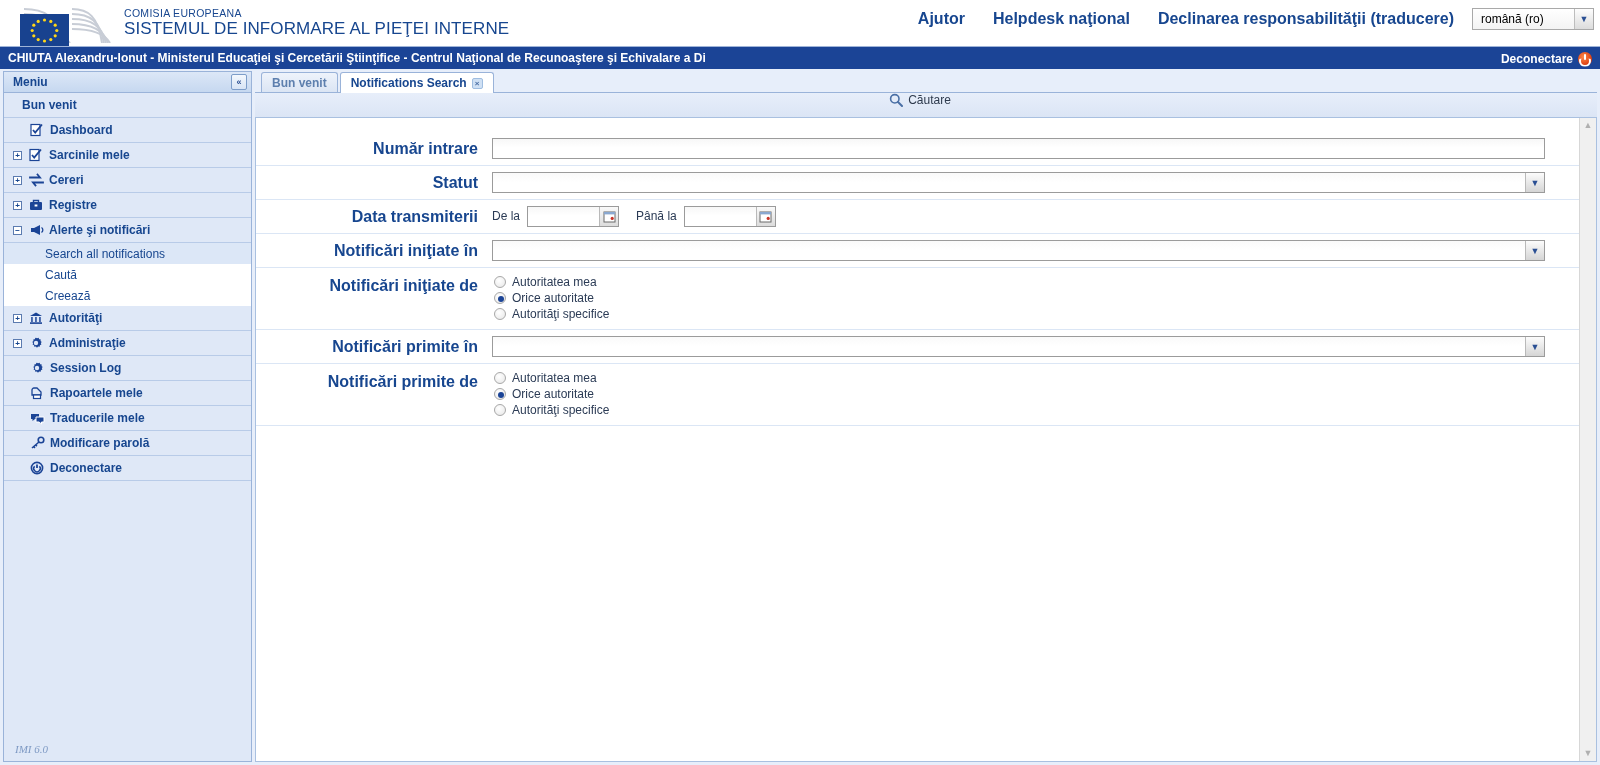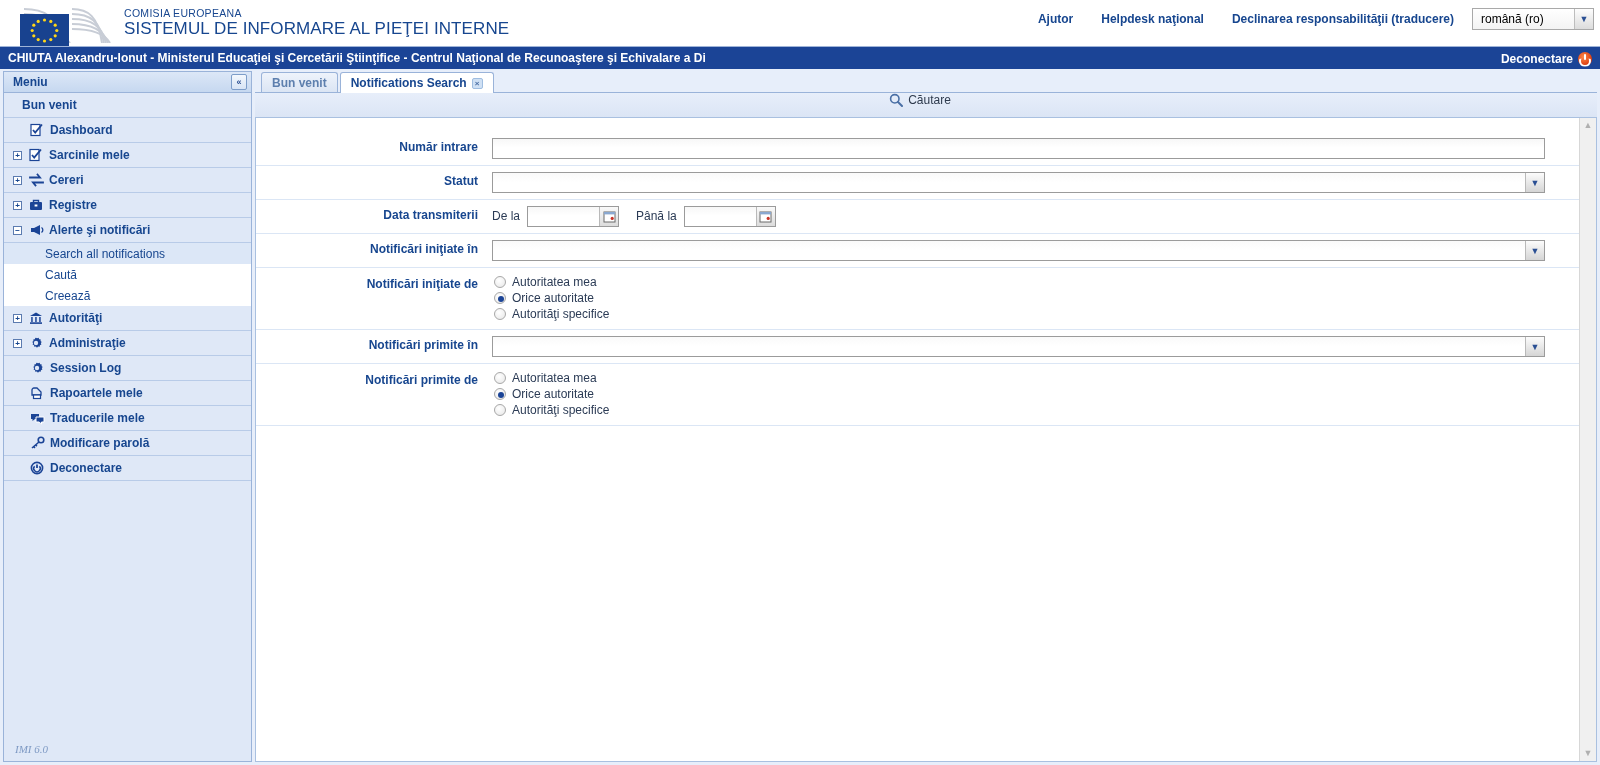--- a/index.html
+++ b/index.html
@@ -59,21 +59,21 @@
   }
 
   .top-right {
     position: absolute;
     right: 6px; top: 8px;
     display: flex; align-items: center; gap: 0;
   }
   .top-link {
     color: #17468f;
     font-weight: bold;
-    font-size: 12px;
+    font-size: 16px;
     text-decoration: none;
     padding: 0 14px;
     white-space: nowrap;
     cursor: pointer;
   }
   .lang-select {
     width: 122px; height: 22px;
     border: 1px solid #a9a9a9;
     background: linear-gradient(#ffffff,#f3f3f3);
     font-size: 12px;
@@ -293,21 +293,21 @@
     min-height: 29px;
   }
   .row.tall { padding: 7px 0 8px 0; }
   .row-label {
     width: 210px;
     flex: 0 0 auto;
     text-align: right;
     padding-right: 14px;
     font-weight: bold;
     color: #17468f;
-    font-size: 12px;
+    font-size: 16px;
     padding-top: 2px;
     margin-left: 26px;
   }
   .row-field { flex: 1 1 auto; padding-right: 34px; display: flex; align-items: flex-start; }
 
   input.txt {
     width: 100%; height: 21px;
     border: 1px solid #9b9b9b;
     background: linear-gradient(#f7f7f7,#ffffff 45%);
     font-family: "Liberation Sans", sans-serif;

